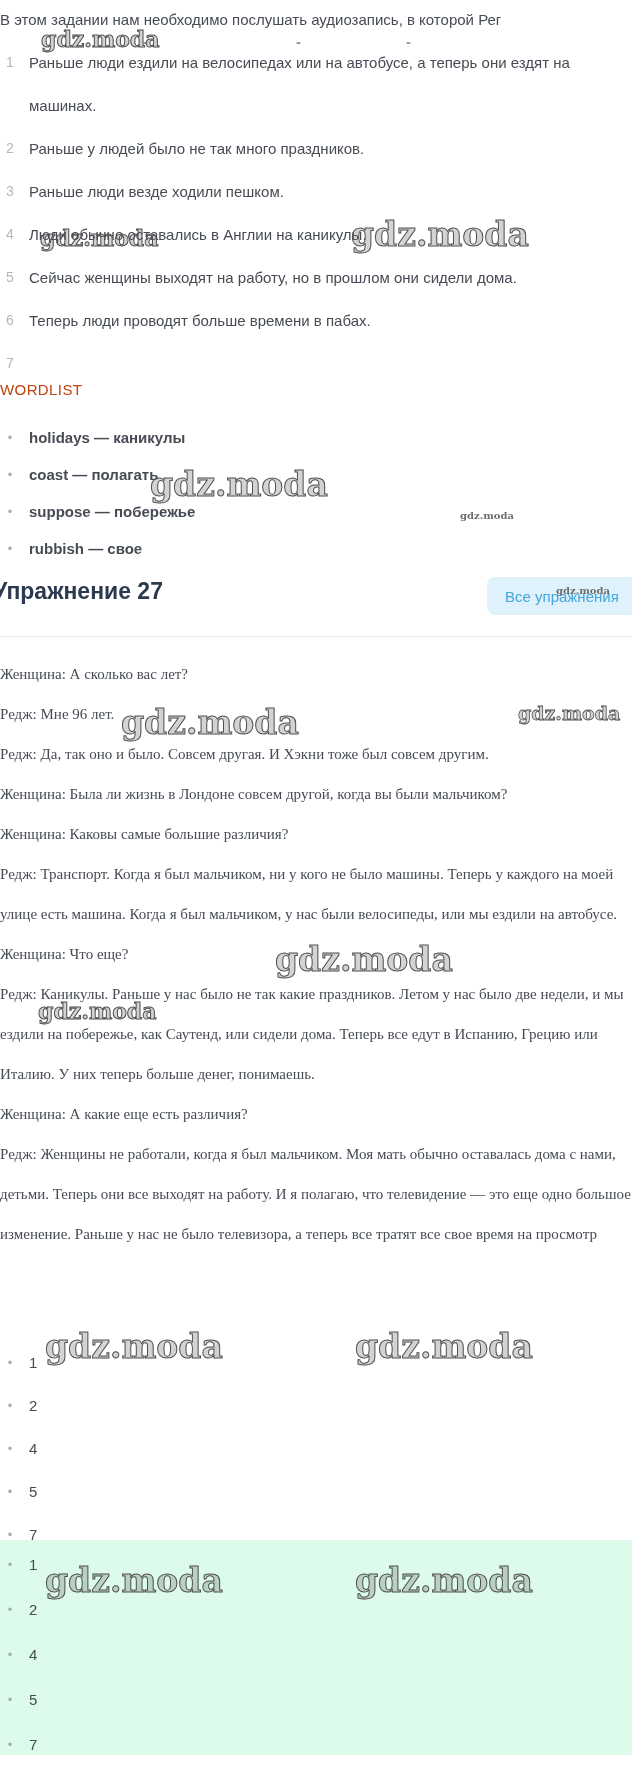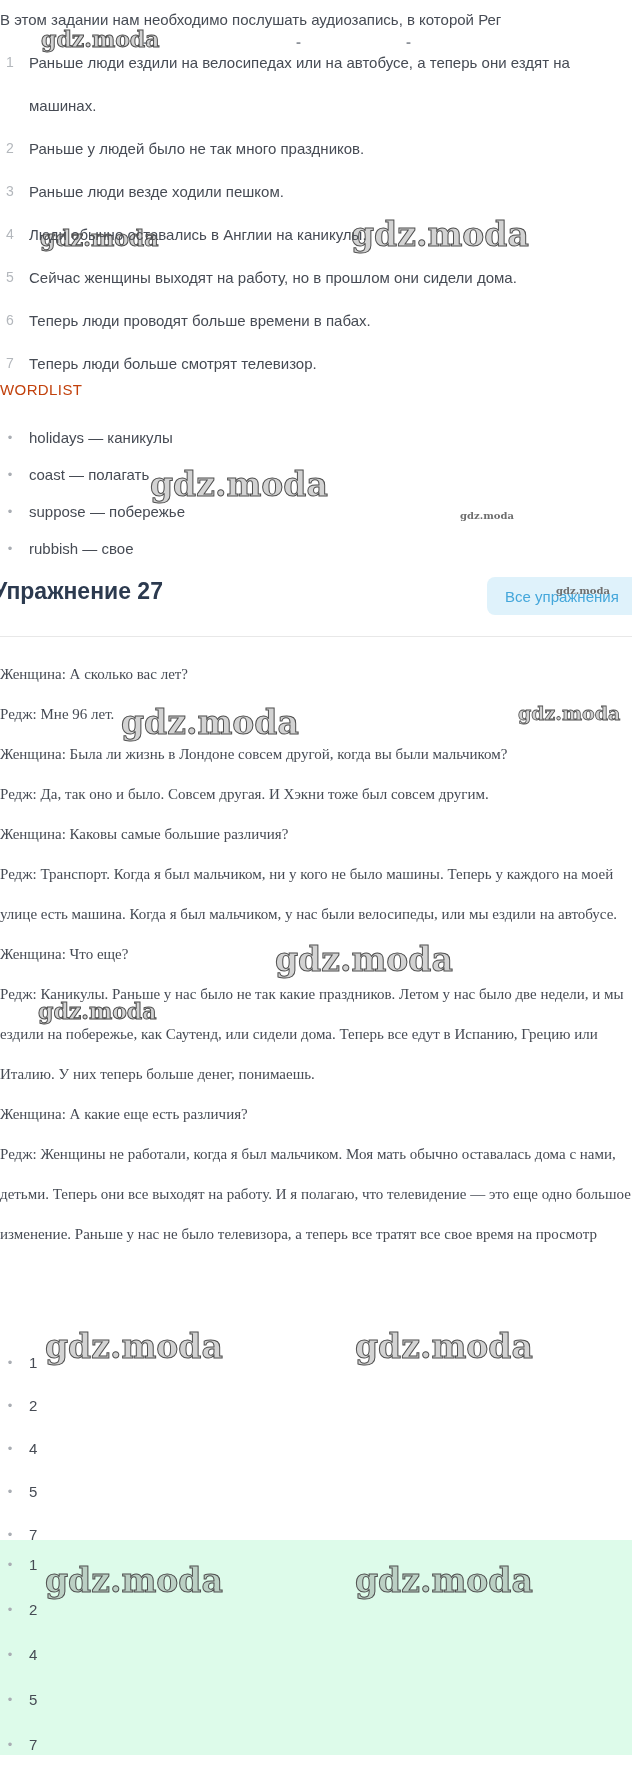--- a/index.html
+++ b/index.html
@@ -21,21 +21,21 @@
   .tasks { left:0; top:41px; width:632px; list-style:none; }
   .tasks li { display:flex; align-items:flex-start; }
   .tasks li .num { flex:none; width:20px; text-align:center; color:#b3b7bc; font-size:14px; line-height:43px; }
   .tasks li .txt { margin-left:9px; line-height:43px; }
 
   
   .wordlist-title { left:0; top:381px; font-size:15px; font-weight:400; color:#c2410c; letter-spacing:.4px; }
   .wordlist { left:0; top:419px; width:632px; list-style:none; }
   .wordlist li { display:flex; }
   .dot { flex:none; width:20px; text-align:center; color:#a9adb3; font-size:13px; line-height:37px; }
-  .wordlist li .txt { margin-left:9px; line-height:37px; }
+  .wordlist li .txt { margin-left:9px; line-height:37px;font-weight:bold; }
 
   
   .ex-title { left:-7px; top:578px; font-size:23px; font-weight:700; color:#2c3a4f; white-space:nowrap; }
   .all-btn {
     position:absolute; left:487px; top:577px; width:160px; height:38px;
     border:none; border-radius:8px; background:#dff2fb; color:#44a7db;
     font-family:"Liberation Sans", sans-serif; font-size:15px;
     text-align:left; padding:0 0 0 18px; cursor:pointer;
   }
   .divider { left:0; top:636px; width:632px; height:1px; background:#e8e8e8; }
@@ -96,21 +96,20 @@
     <li>
       <span class="num">5</span>
       <span class="txt">Сейчас женщины выходят на работу, но в прошлом они сидели дома.</span>
     </li>
     <li>
       <span class="num">6</span>
       <span class="txt">Теперь люди проводят больше времени в пабах.</span>
     </li>
     <li>
       <span class="num">7</span>
-      <span class="txt">Теперь люди больше смотрят телевизор.</span>
     </li>
   </ol>
 
   <h3 class="abs wordlist-title">WORDLIST</h3>
 
   <ul class="abs wordlist">
     <li>
       <span class="dot">•</span>
       <span class="txt">holidays — каникулы</span>
     </li>
@@ -129,22 +128,22 @@
   </ul>
 
   <h2 class="abs ex-title">Упражнение 27</h2>
   <button class="all-btn">Все упражнения</button>
 
   <div class="abs divider"></div>
 
   <div class="abs dialogue">
     <p>Женщина: А сколько вас лет?</p>
     <p>Редж: Мне 96 лет.</p>
+    <p>Редж: Да, так оно и было. Совсем другая. И Хэкни тоже был совсем другим.</p>
     <p>Женщина: Была ли жизнь в Лондоне совсем другой, когда вы были мальчиком?</p>
-    <p>Редж: Да, так оно и было. Совсем другая. И Хэкни тоже был совсем другим.</p>
     <p>Женщина: Каковы самые большие различия?</p>
     <p>Редж: Транспорт. Когда я был мальчиком, ни у кого не было машины. Теперь у каждого на моей улице есть машина. Когда я был мальчиком, у нас были велосипеды, или мы ездили на автобусе.</p>
     <p>Женщина: Что еще?</p>
     <p>Редж: Каникулы. Раньше у нас было не так какие праздников. Летом у нас было две недели, и мы ездили на побережье, как Саутенд, или сидели дома. Теперь все едут в Испанию, Грецию или Италию. У них теперь больше денег, понимаешь.</p>
     <p>Женщина: А какие еще есть различия?</p>
     <p>Редж: Женщины не работали, когда я был мальчиком. Моя мать обычно оставалась дома с нами, детьми. Теперь они все выходят на работу. И я полагаю, что телевидение — это еще одно большое изменение. Раньше у нас не было телевизора, а теперь все тратят все свое время на просмотр</p>
   </div>
 
   <ul class="abs answers answers-white">
     <li>

